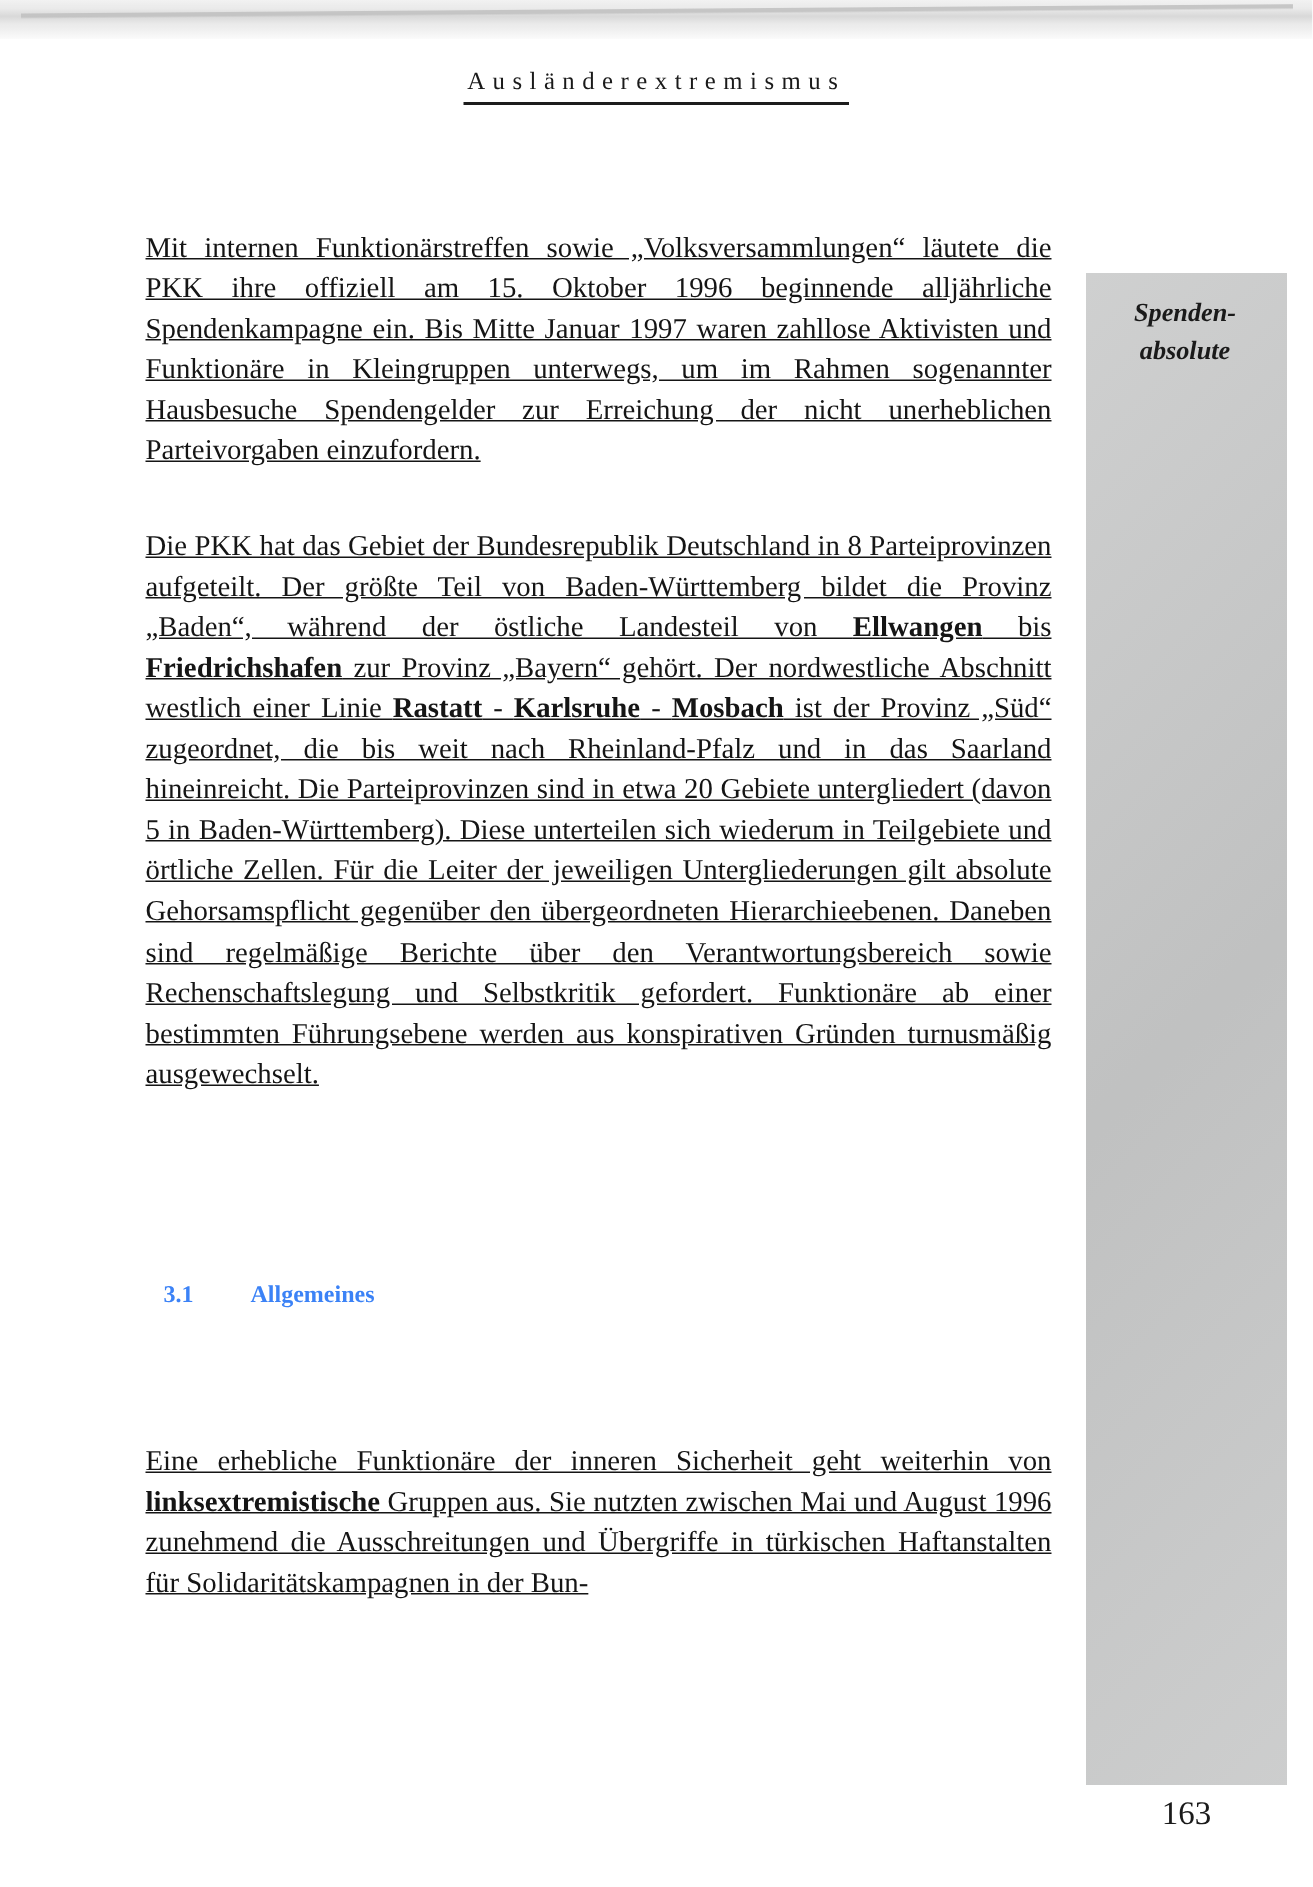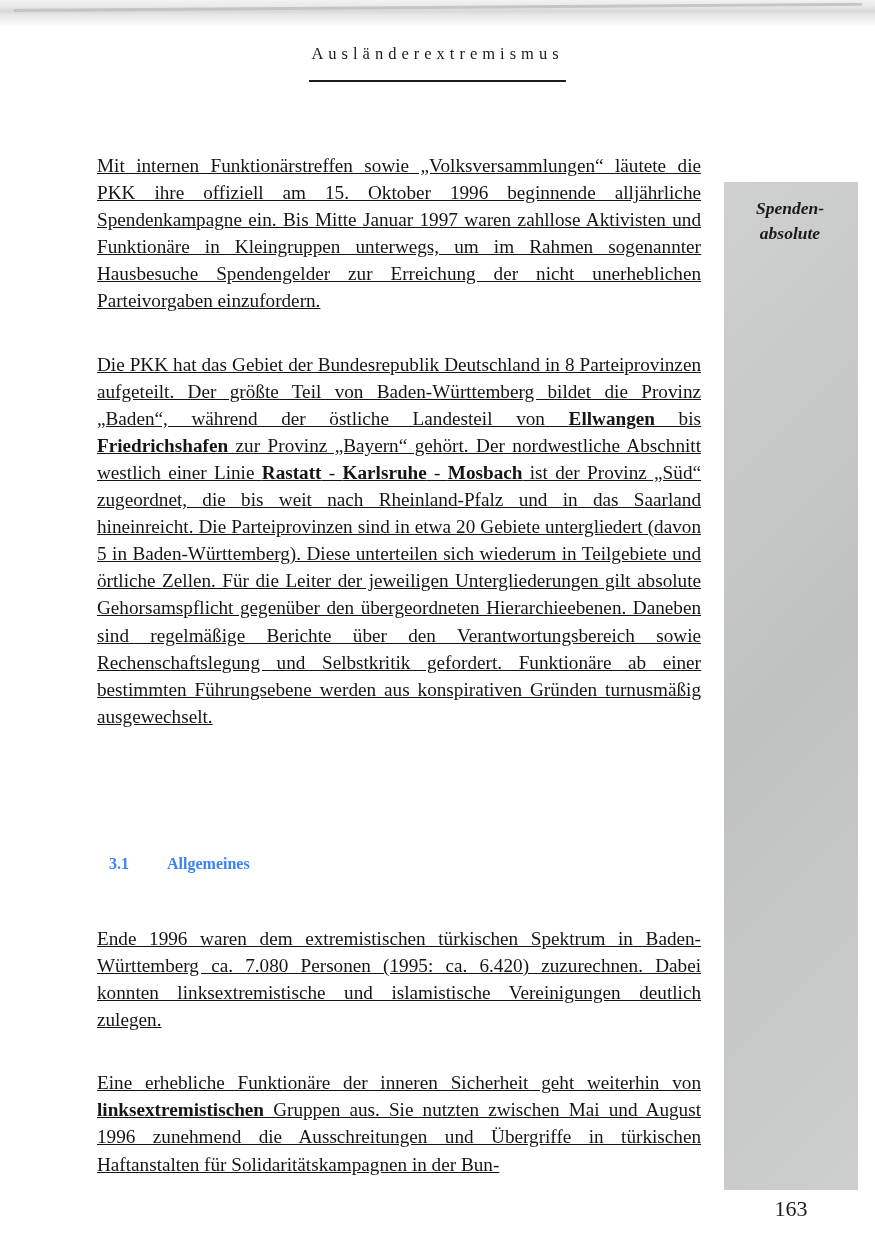--- a/index.html
+++ b/index.html
@@ -51,21 +51,21 @@
     left: 0;
     top: 44px;
     width: 875px;
     text-align: center;
   }
   .running-head-text {
     display: inline-block;
     font-size: 16.5px;
     letter-spacing: 5.0px;
     color: #1a1a1a;
-    padding: 0 2px 16px 2px;
+    padding: 0 2px 4px 2px;
     border-bottom: 2.4px solid #1d1d1d;
     white-space: nowrap;
   }
 
   
   .margin-panel {
     position: absolute;
     left: 724px;
     top: 162px;
     width: 134px;
@@ -171,21 +171,20 @@
 
   <div class="spacer-lg"></div>
 
 
   <div class="spacer-sm"></div>
 
   <h3 class="subsection-title"><span class="num">3.1</span><span>Allgemeines</span></h3>
 
   <div class="spacer-md"></div>
 
-  <p class="para">Ende 1996 waren dem extremistischen türkischen Spektrum in Baden-Württemberg ca. 7.080 Personen (1995: ca. 6.420) zuzurechnen. Dabei konnten linksextremistische und islamistische Vereinigungen deutlich zulegen.</p>
 
   <div class="spacer-md"></div>
 
-  <p class="para"><span>Eine erhebliche Funktionäre der inneren Sicherheit geht weiterhin von </span><b>linksextremistischen</b><span> Gruppen aus. Sie nutzten zwischen Mai und August 1996 zunehmend die Ausschreitungen und Übergriffe in türkischen Haftanstalten für Solidaritätskampagnen in der Bun-</span></p>
+  <p class="para"><span>Eine erhebliche Funktionäre der inneren Sicherheit geht weiterhin von </span><b>linksextremistische</b><span> Gruppen aus. Sie nutzten zwischen Mai und August 1996 zunehmend die Ausschreitungen und Übergriffe in türkischen Haftanstalten für Solidaritätskampagnen in der Bun-</span></p>
 
 </div>
 
 <div class="folio">163</div>
 
 </body></html>

